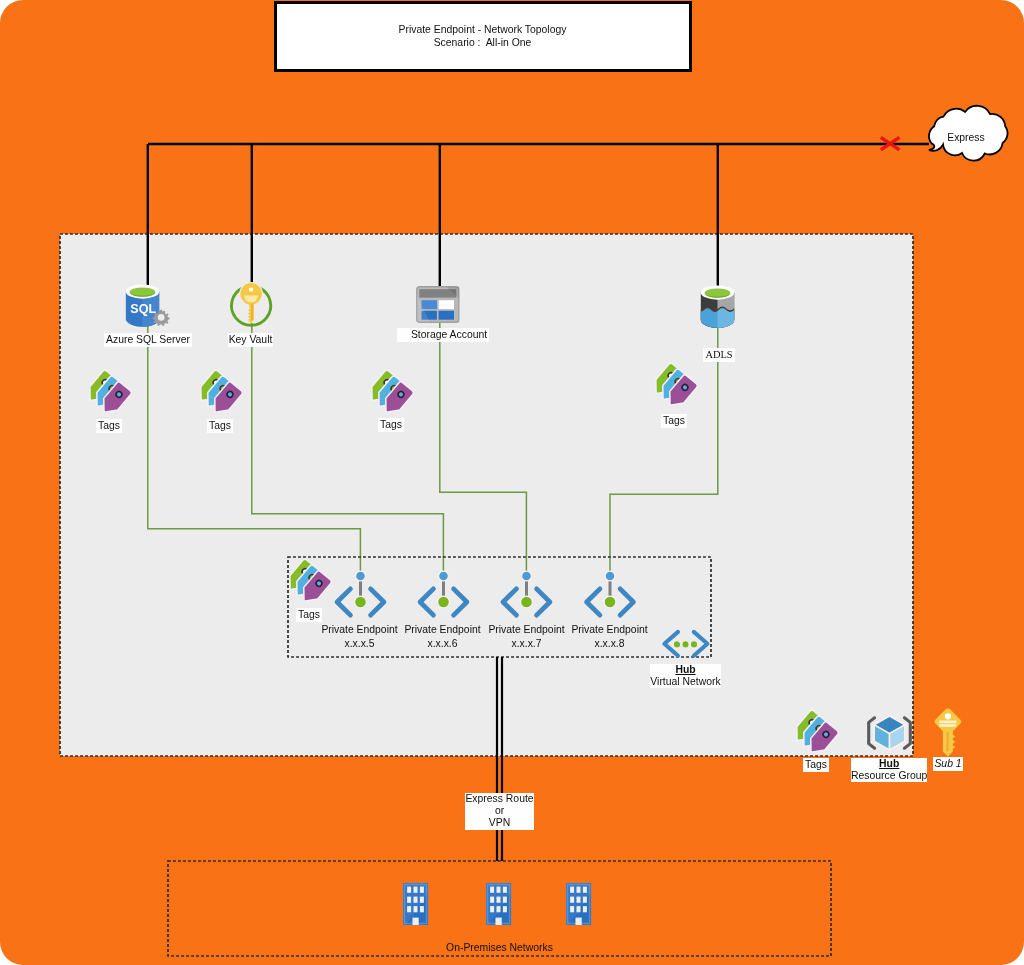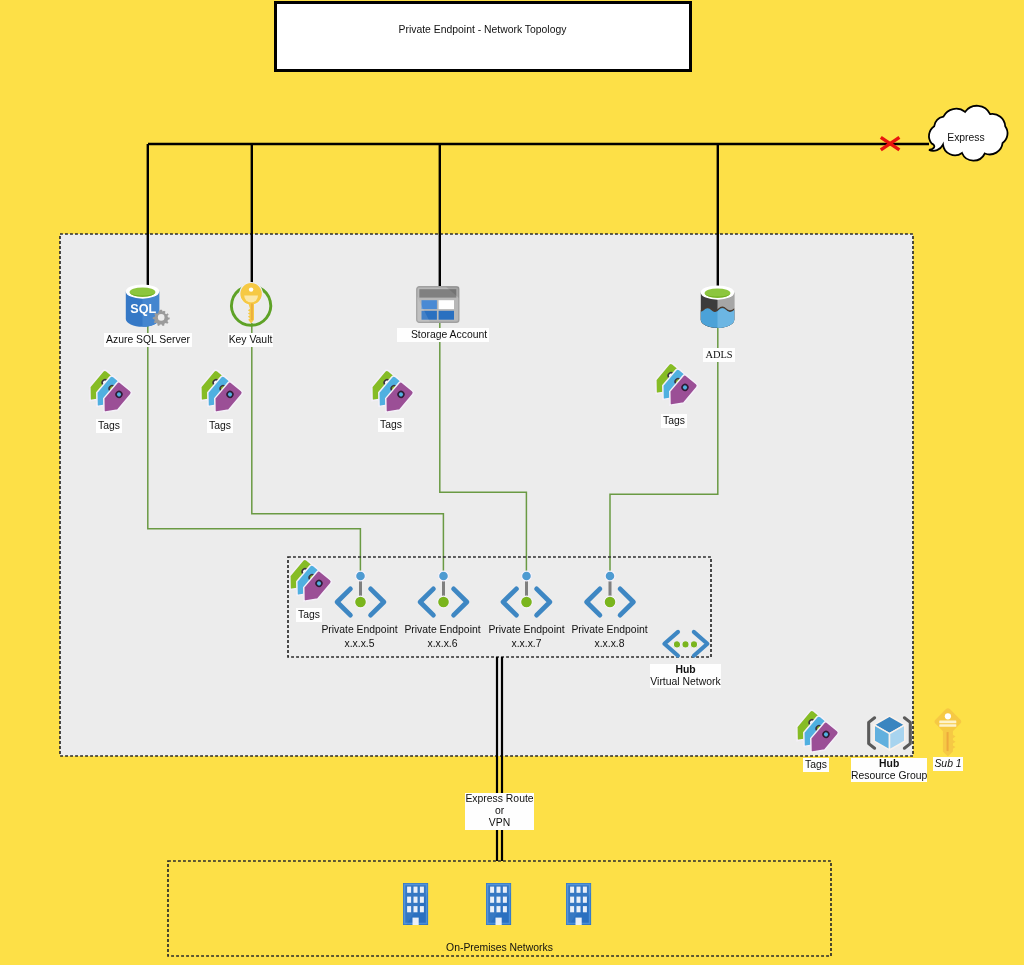--- a/index.html
+++ b/index.html
@@ -1,28 +1,28 @@
 <!DOCTYPE html>
 <html><head>
 <meta charset="utf-8">
 <title>Private Endpoint - Network Topology</title>
 <style>
   html,body{margin:0;padding:0;background:#ffffff;}
   body{width:1024px;height:965px;overflow:hidden;
        font-family:"Liberation Sans",sans-serif;
        -webkit-font-smoothing:antialiased;}
-  #canvas{position:relative;width:1024px;height:965px;background:#fde047;}
+  #canvas{position:relative;width:1024px;height:965px;background:#f97316;border-radius:23px;}
   svg{display:block;}
   svg text{will-change:transform;opacity:0.999;}
   #base{position:absolute;left:0;top:0;}
   .txt{position:absolute;font-size:10.4px;color:#101010;white-space:nowrap;
        will-change:transform;opacity:0.999;
        text-align:center;background:#ffffff;line-height:13.8px;}
   .txt.nb{background:transparent;}
-  .b{font-weight:bold;}
+  .b{font-weight:bold;text-decoration:underline;}
   .tight{line-height:12.2px;}
   .titletext{position:absolute;font-size:10.4px;color:#101010;text-align:center;
              will-change:transform;opacity:0.999;
              line-height:13px;white-space:nowrap;}
   .titletext > div{white-space:pre;}
 </style>
 </head>
 <body>
 
 <div id="canvas">
@@ -226,20 +226,21 @@
   <use href="#sym-rg" x="889.5" y="733"></use>
   <use href="#sym-subkey" x="947.9" y="721.6"></use>
 
   <use href="#sym-building" x="403" y="883"></use>
   <use href="#sym-building" x="486" y="883"></use>
   <use href="#sym-building" x="566" y="883"></use>
 </svg>
 
 <div class="titletext" style="left:275px;top:23px;width:415px;">
   <div>Private Endpoint - Network Topology</div>
+  <div>Scenario :  All-in One</div>
 </div>
 
 <div class="txt nb" style="left:942px;top:131px;width:48px;">Express</div>
 
 <div class="txt" style="left:104px;top:333px;width:88px;">Azure SQL Server</div>
 <div class="txt" style="left:228px;top:333px;width:45px;text-align:center;">Key Vault</div>
 <div class="txt" style="left:397px;top:328px;width:80px;padding-left:12px;">Storage Account</div>
 <div class="txt" style="left:703px;top:348px;width:32px;font-family:Liberation Serif, serif;">ADLS</div>
 
 <div class="txt" style="left:96px;top:419px;width:26px;">Tags</div>

